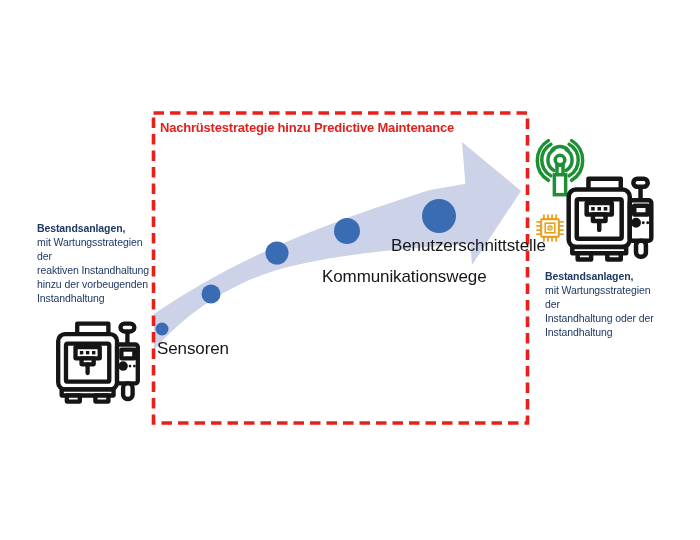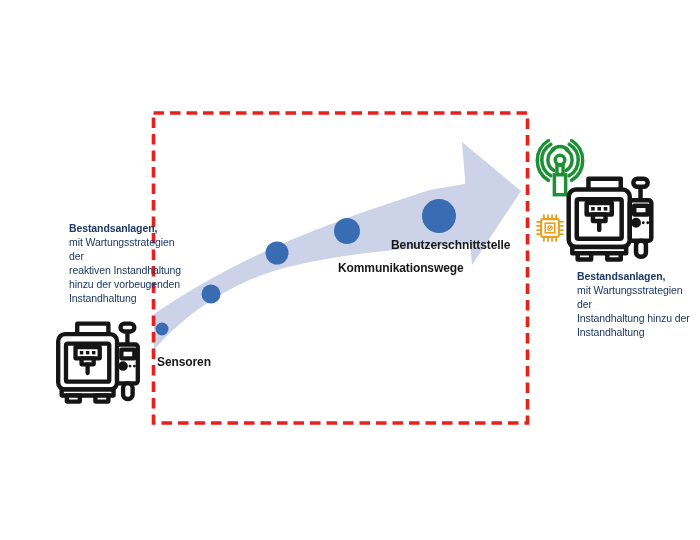--- a/index.html
+++ b/index.html
@@ -6,25 +6,25 @@
   #canvas{
     position:relative;width:700px;height:540px;background:#ffffff;overflow:hidden;
     font-family:"Liberation Sans",sans-serif;
   }
   #base-svg{position:absolute;left:0;top:0;}
   .title{
     position:absolute;left:160px;top:120px;width:360px;
     color:#e3201c;font-size:13px;font-weight:bold;letter-spacing:-0.2px;
   }
   .step-label{
-    position:absolute;color:#171717;font-size:12px;font-weight:700;
+    position:absolute;color:#171717;font-size:17px;font-weight:400;
     white-space:pre-line;line-height:13.5px;letter-spacing:-0.1px;
   }
   .side-block{
-    position:absolute;color:#1f3864;font-size:10.5px;line-height:14px;letter-spacing:-0.1px;margin-left:32px;
+    position:absolute;color:#1f3864;font-size:10.5px;line-height:14px;letter-spacing:-0.1px;
   }
   .side-block .head{font-weight:bold;}
   .icon-abs{position:absolute;}
 </style>
 </head>
 <body>
 
 <div id="canvas">
 
   <svg id="base-svg" width="700" height="540" viewBox="0 0 700 540">
@@ -115,33 +115,34 @@
   </svg>
 
   <svg class="icon-abs" style="left:53px;top:321px;" width="90" height="85" viewBox="0 0 104 98">
     <use href="#machine"></use>
   </svg>
 
   <svg class="icon-abs" style="left:563px;top:176px;" width="94" height="88" viewBox="0 0 104 98">
     <use href="#machine"></use>
   </svg>
 
+  <div class="title">Nachrüstestrategie hinzu Predictive Maintenance</div>
 
-  <div class="step-label" style="left:157px;top:356px;">Sensoren</div>
-  <div class="step-label" style="left:322px;top:262px;margin-left:16px;">Kommunikationswege</div>
+  <div class="step-label" style="left:157px;top:342px;">Sensoren</div>
+  <div class="step-label" style="left:322px;top:270px;">Kommunikationswege</div>
   <div class="step-label" style="left:391px;top:239px;">Benutzerschnittstelle</div>
 
   <div class="side-block" style="left:37px;top:221px;width:120px;">
     <div class="head">Bestandsanlagen,</div>
     <div>mit Wartungsstrategien der</div>
     <div>reaktiven Instandhaltung</div>
     <div>hinzu der vorbeugenden</div>
     <div>Instandhaltung</div>
   </div>
 
   <div class="side-block" style="left:545px;top:269px;width:122px;">
     <div class="head">Bestandsanlagen,</div>
     <div>mit Wartungsstrategien der</div>
-    <div>Instandhaltung hinzu der</div>
+    <div>Instandhaltung oder der</div>
     <div>Instandhaltung</div>
   </div>
 
 </div>
 
 </body></html>

